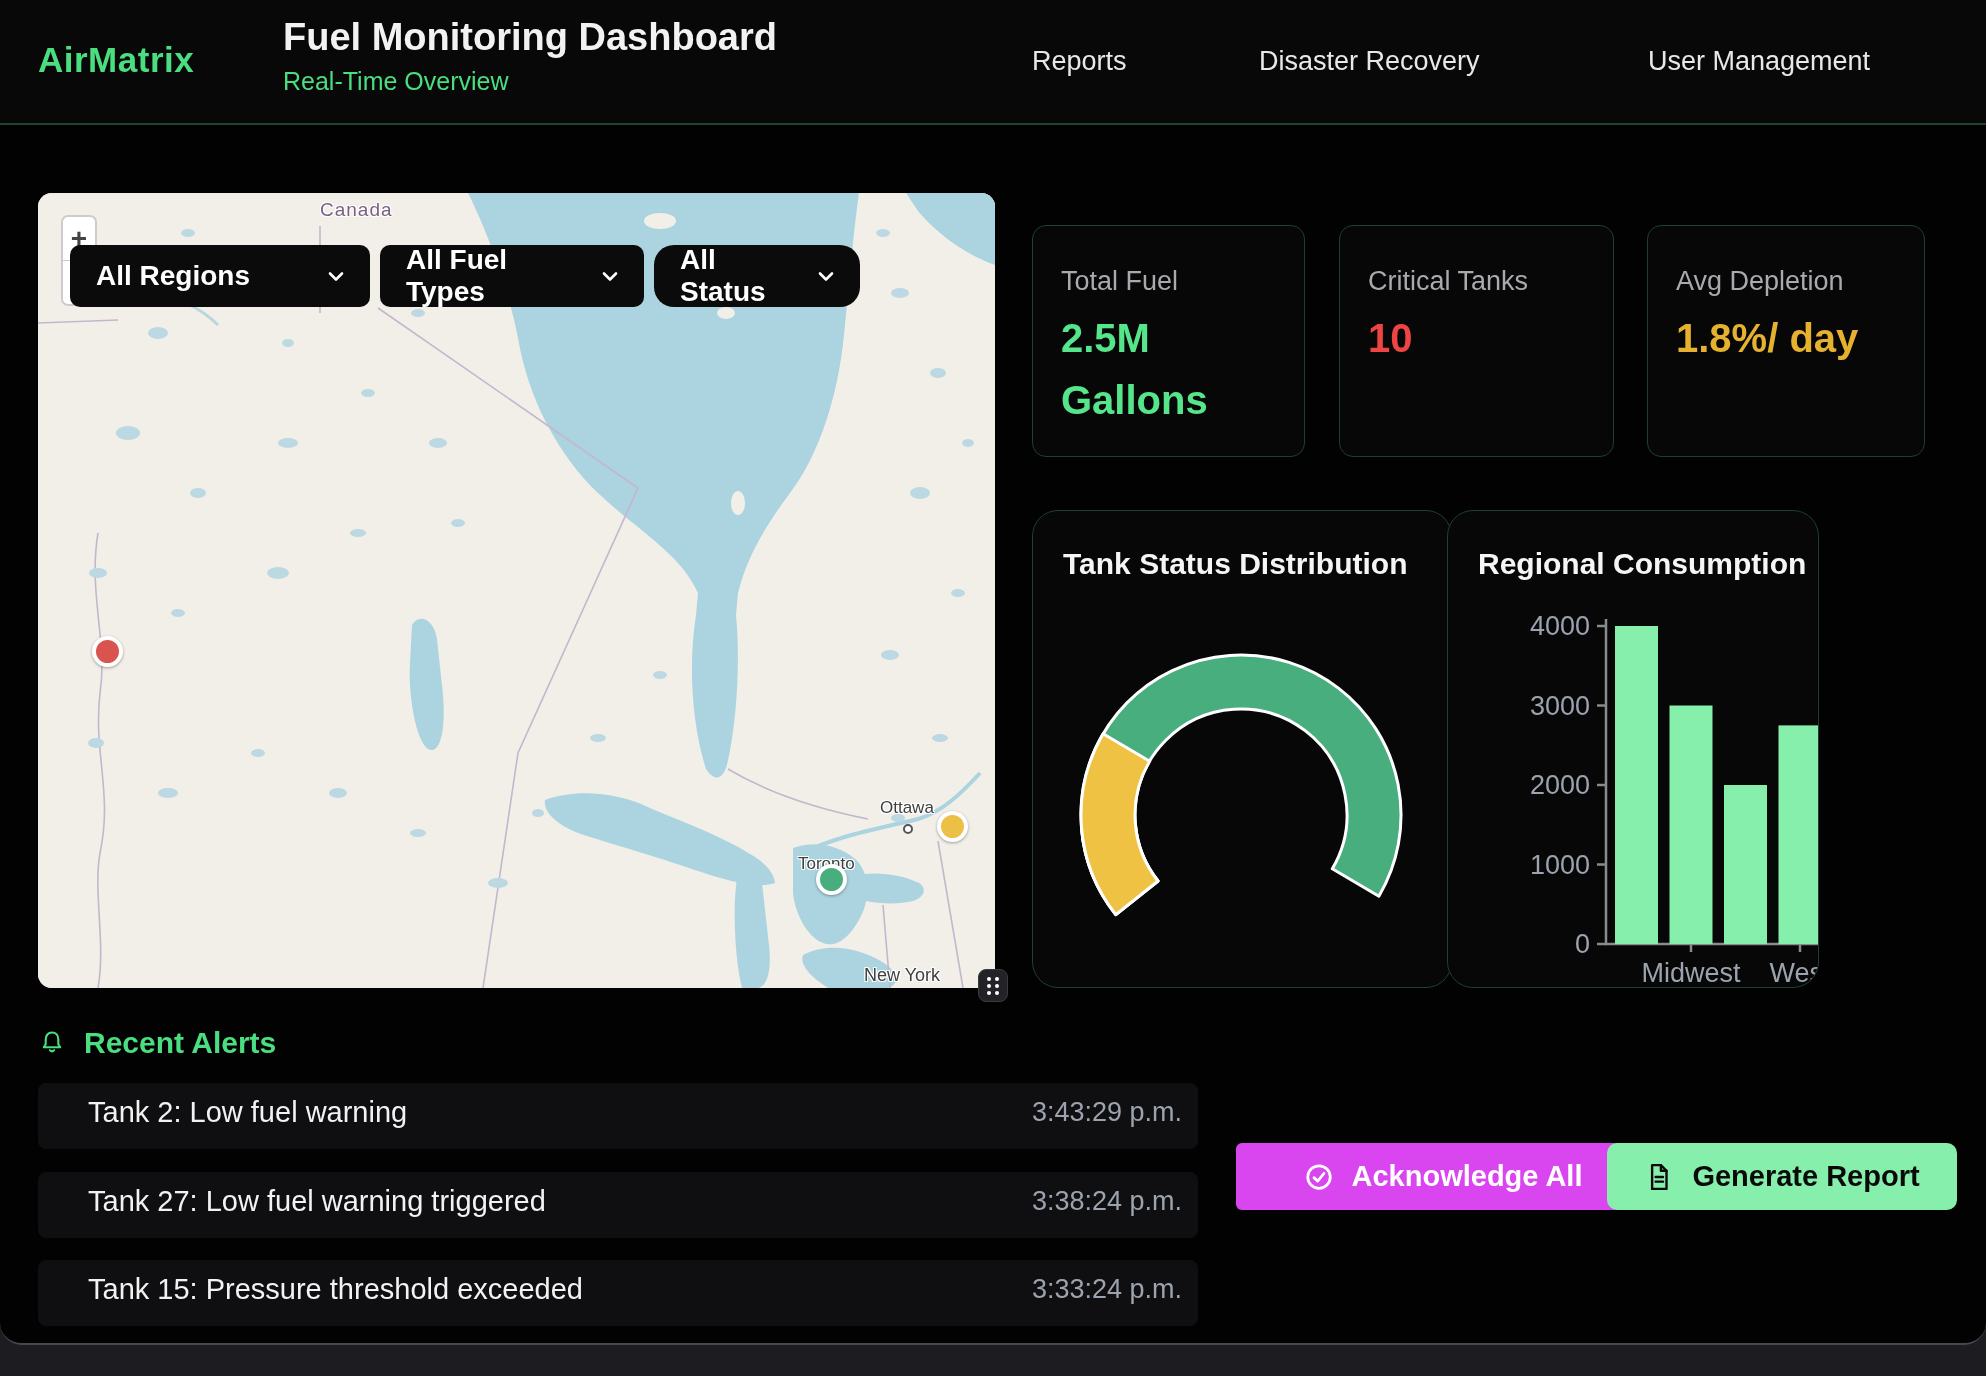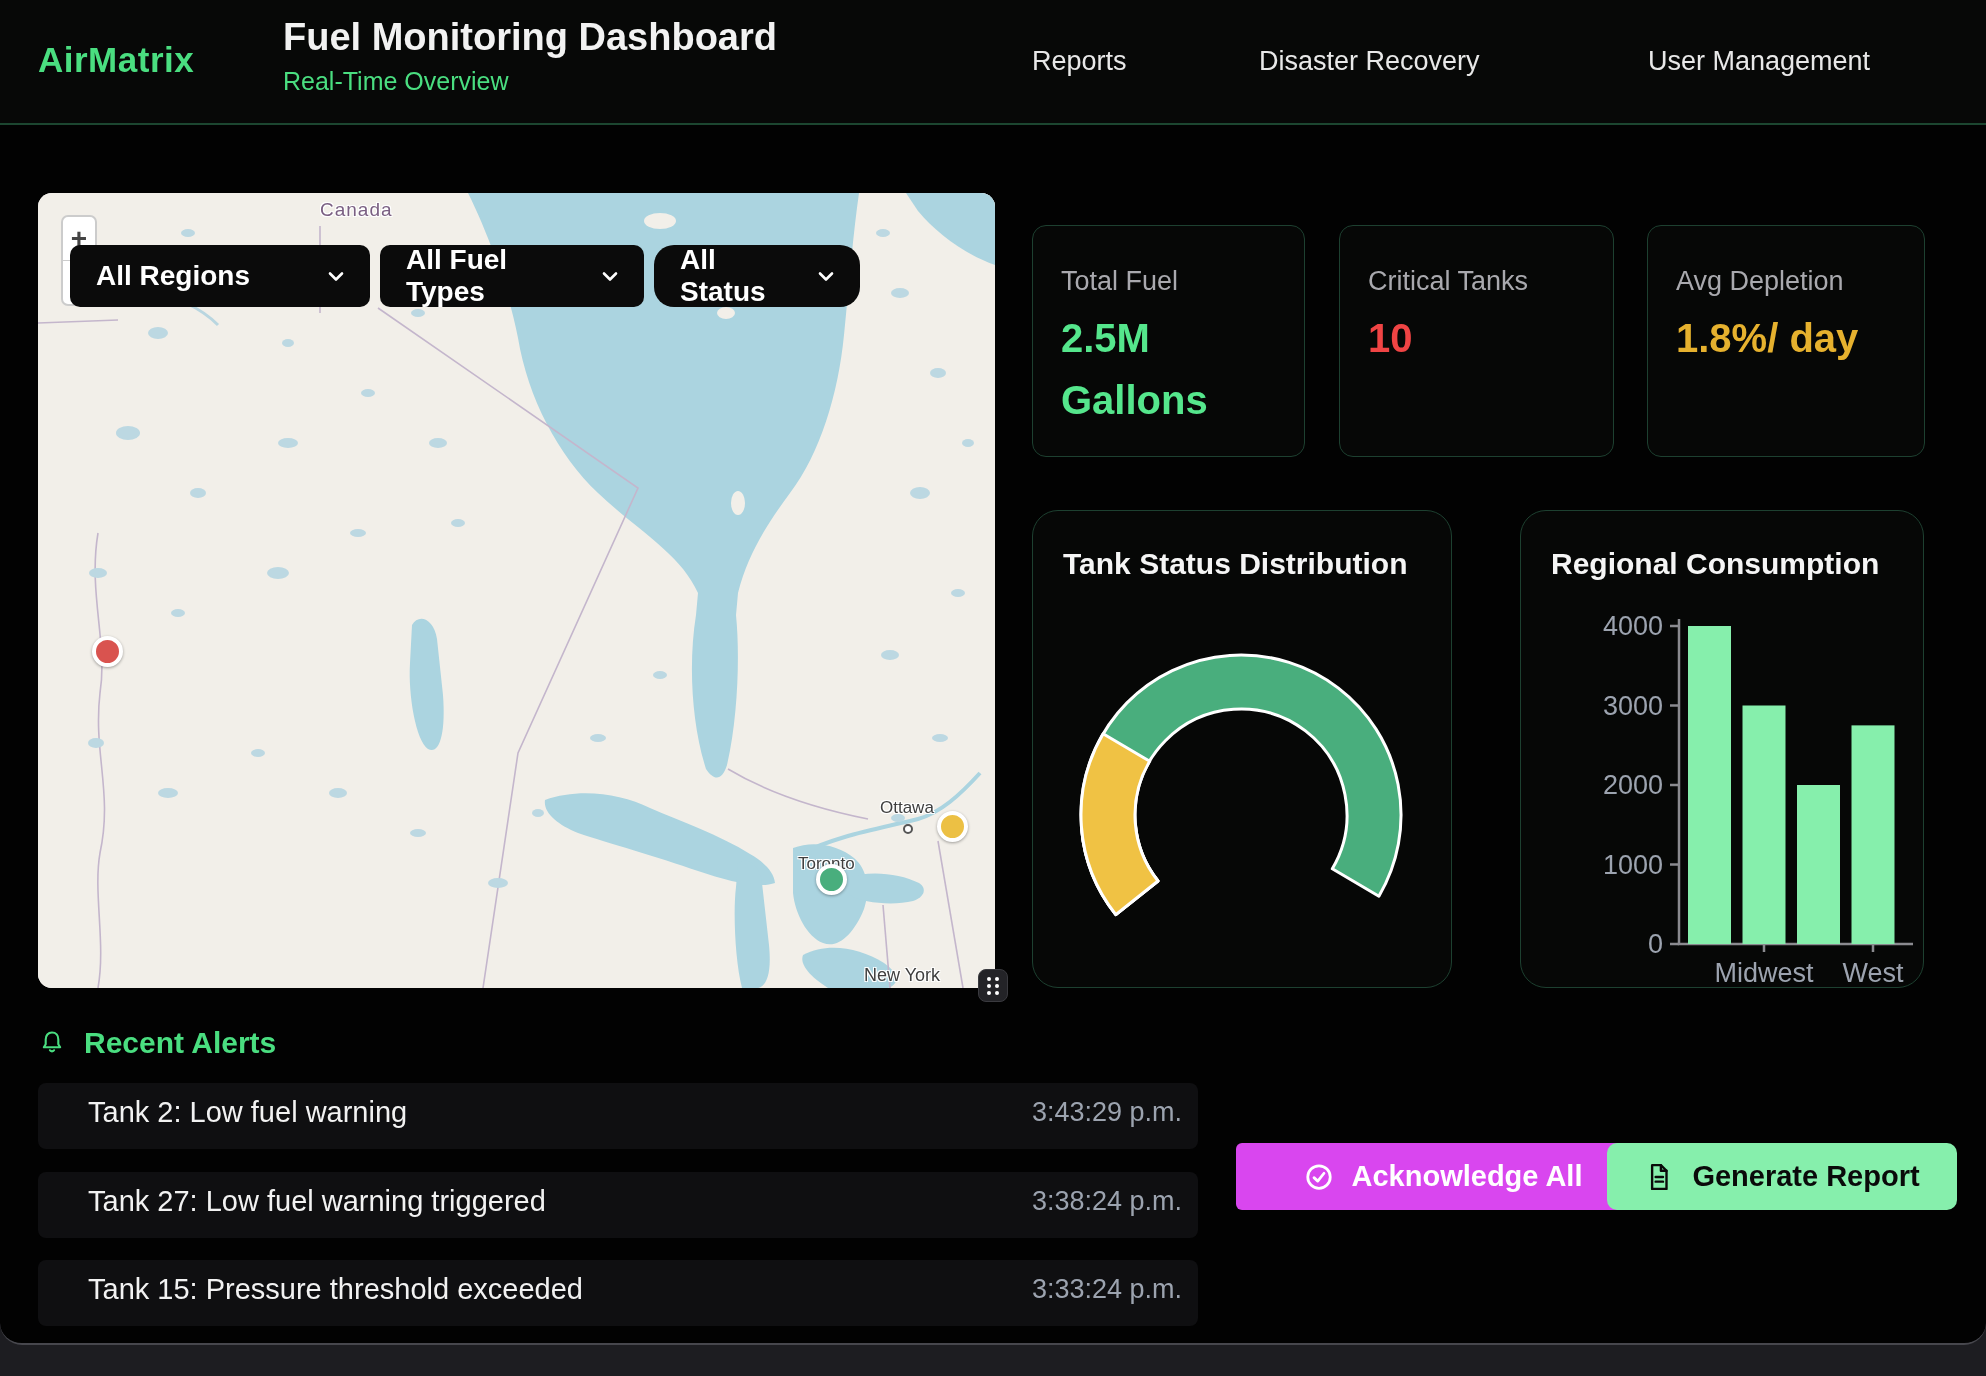--- a/index.html
+++ b/index.html
@@ -54,21 +54,21 @@
   .stat-card { position:absolute; top:225px; height:232px; background:#060706; border:1.5px solid #1d4030;
                border-radius:14px; padding:40px 28px 16px 28px; }
   .sc0 { left:1032px; width:273px; } .sc1 { left:1339px; width:275px; } .sc2 { left:1647px; width:278px; }
   .stat-label { font-size:27px; color:#a9a9ae; }
   .stat-value { margin-top:10px; font-size:40px; font-weight:bold; line-height:1.55; }
   .v-green { color:#55e68c; } .v-red { color:#ef4444; } .v-amber { color:#e6b12e; }
 
   
   .chart-card { position:absolute; top:510px; height:478px; background:#060706; border:1.5px solid #1d4030;
                 border-radius:26px; overflow:hidden; }
-  .cc0 { left:1032px; width:420px; } .cc1 { left:1520px; width:404px; }
+  .cc0 { left:1032px; width:420px; } .cc1 { left:1447px; width:372px; }
   .chart-title { position:absolute; left:30px; top:36px; font-size:30px; font-weight:bold; color:#f5f5f5; }
   #donut { position:absolute; left:28px; top:126px; }
   #barchart { position:absolute; left:0; top:100px; }
 
   
   .alerts-head { position:absolute; left:38px; top:1026px; display:flex; align-items:center; gap:18px; }
   .alerts-title { font-size:30px; font-weight:bold; color:#4ade80; }
   .alert-row { position:absolute; left:38px; width:1160px; height:66px; background:#0f0f11; border-radius:8px;
                display:flex; align-items:center; justify-content:space-between; padding:0 16px 8px 50px; }
   .ar0 { top:1083px; } .ar1 { top:1172px; } .ar2 { top:1260px; }

